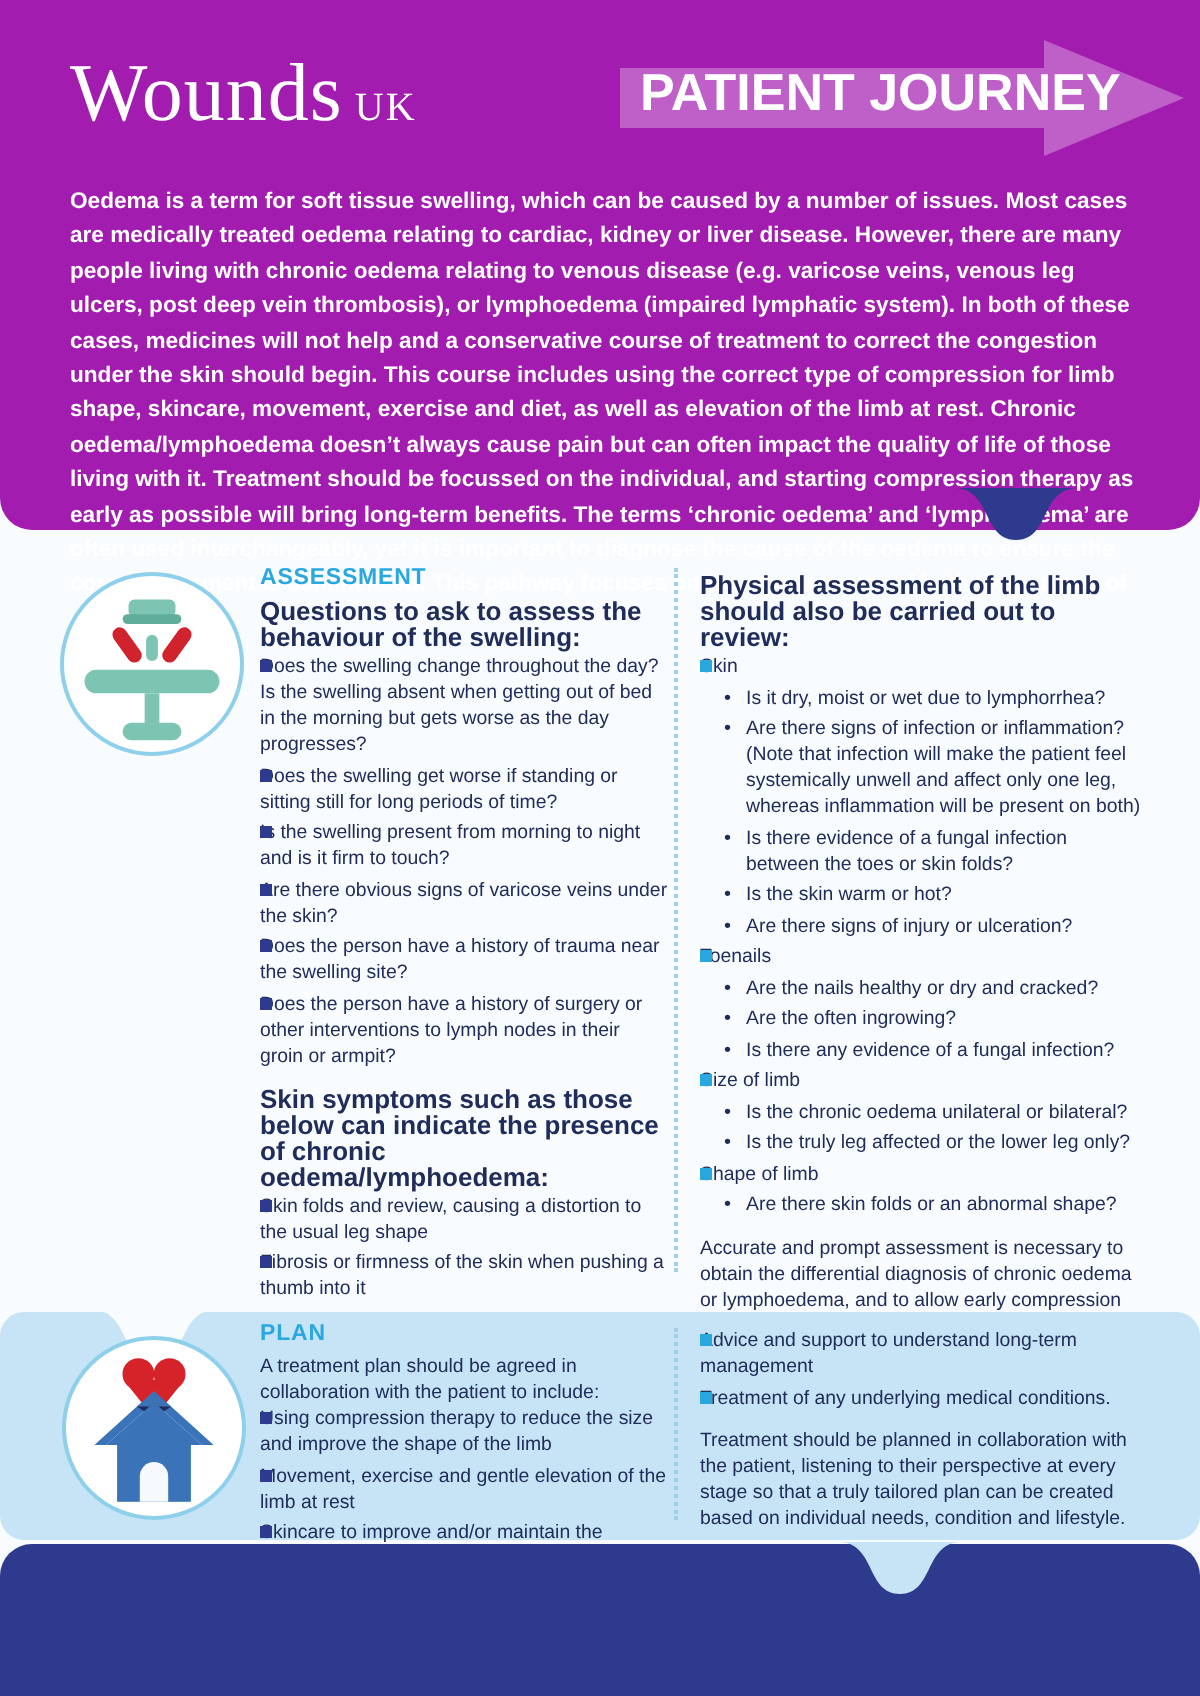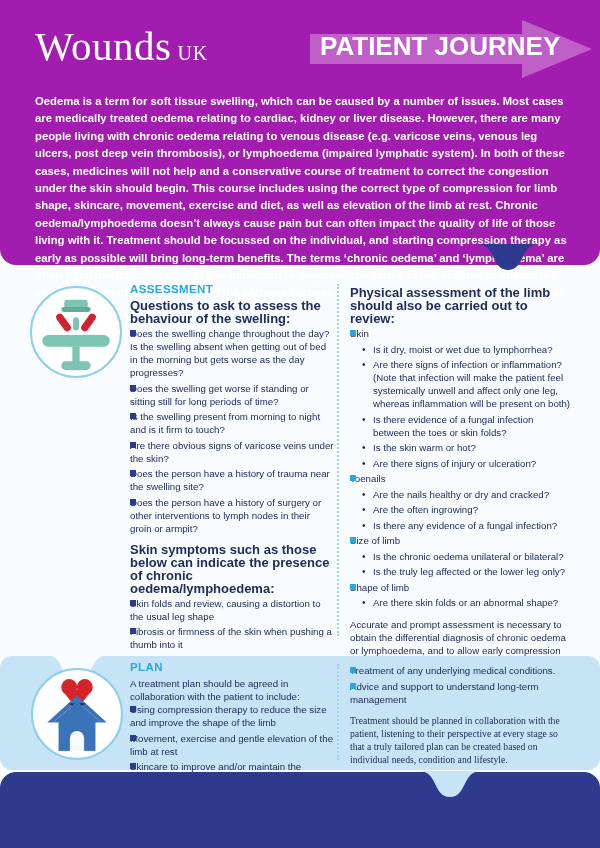--- a/index.html
+++ b/index.html
@@ -58,21 +58,21 @@
   .assessment-right{left:350px;top:286px;width:222px;}
   .assessment-right .closing{margin-top:9px;}
   
   .plan-band{
     position:absolute;left:0;top:656px;width:600px;height:114px;
     background:#c7e4f6;border-radius:12px;z-index:0;
   }
   .plan-icon{left:31px;top:668px;}
   .plan-left{left:130px;top:661px;width:208px;z-index:2;}
   .plan-right{left:350px;top:664px;width:222px;z-index:2;}
-  .plan-right .closing{margin-top:8px;font-family:Liberation Serif, serif;}
+  .plan-right .closing{margin-top:8px;}
   
   .footer{
     position:absolute;left:0;top:772px;width:600px;height:76px;
     background:#2d3a8d;border-radius:16px 16px 0 0;z-index:3;
   }
 </style>
 </head>
 <body>
 
 <div class="page">
@@ -183,22 +183,22 @@
         <li class="sq">Movement, exercise and gentle elevation of the limb at rest</li>
         <li class="sq">Skincare to improve and/or maintain the condition of the skin</li>
       </ul>
   </div>
 
   <div class="divider divider-plan"></div>
 
   <div class="col plan-right">
     <ul class="cyan">
 
-    <li class="sq">Treatment of any underlying medical conditions.</li>
-        <li class="sq">Advice and support to understand long-term management</li>
+    <li class="sq">Advice and support to understand long-term management</li>
+        <li class="sq">Treatment of any underlying medical conditions.</li>
       </ul>
     <p class="closing">Treatment should be planned in collaboration with the patient, listening to their perspective at every stage so that a truly tailored plan can be created based on individual needs, condition and lifestyle.</p>
   </div>
 
   <div class="footer"></div>
   <div class="tongue tongue-plan">
     <svg viewBox="0 0 60 26" preserveAspectRatio="none">
         <path d="M0,0 C18,1 13,26 30,26 C47,26 42,1 60,0 Z" fill="#c7e4f6"></path>
       </svg>
   </div>

